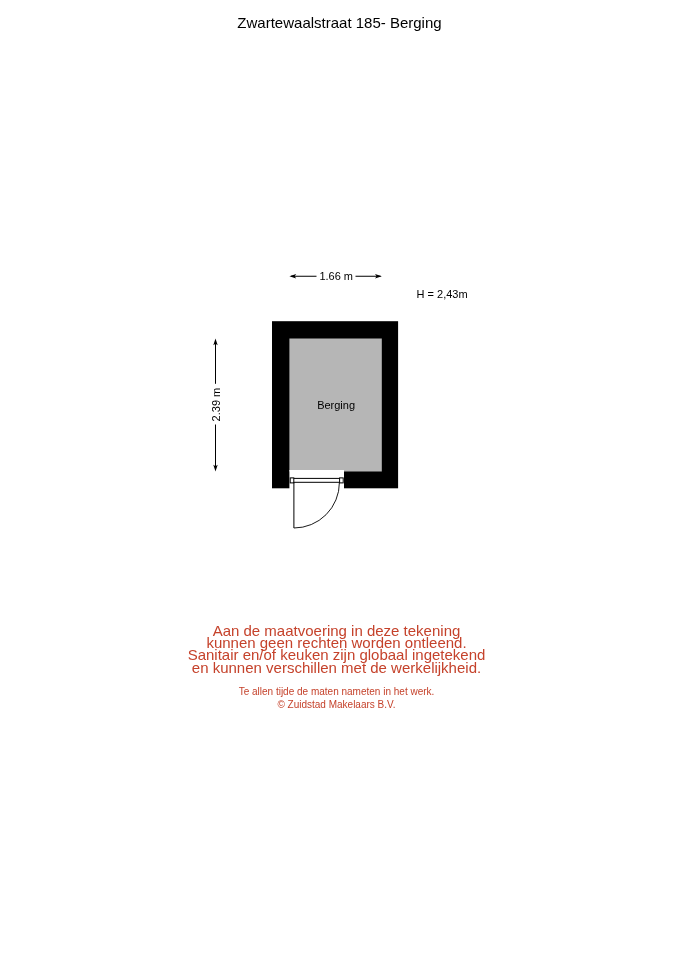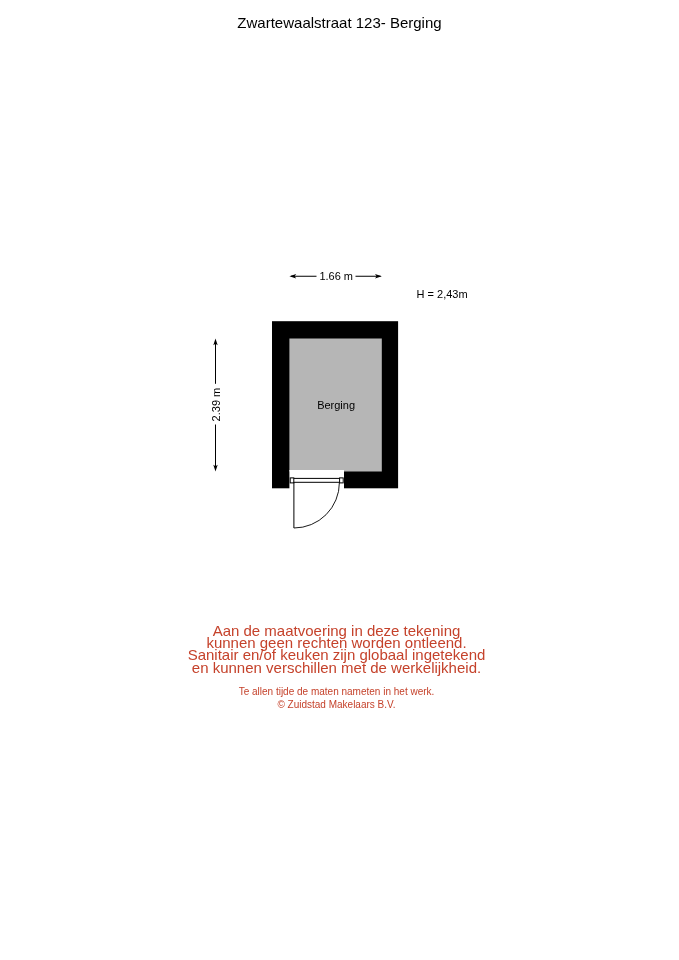--- a/index.html
+++ b/index.html
@@ -3,21 +3,21 @@
 <meta charset="utf-8">
 <style>
   html,body{margin:0;padding:0;}
   body{width:679px;height:960px;background:#ffffff;position:relative;
        font-family:"Liberation Sans",sans-serif;overflow:hidden;}
   .abs{position:absolute;}
 </style>
 </head>
 <body>
 
-<div class="abs" style="left:0;top:12.7px;width:679px;text-align:center;font-size:15px;line-height:19px;color:#000;">Zwartewaalstraat 123- Berging</div>
+<div class="abs" style="left:0;top:12.7px;width:679px;text-align:center;font-size:15px;line-height:19px;color:#000;">Zwartewaalstraat 185- Berging</div>
 
 <svg class="abs" style="left:0;top:0;" width="679" height="960" viewBox="0 0 679 960">
 
   <rect x="272" y="321.2" width="126.1" height="167.1" fill="#000000"></rect>
 
   <rect x="289.4" y="338.5" width="92.4" height="133" fill="#b6b6b6"></rect>
 
   <text x="336.1" y="408.6" font-size="11" text-anchor="middle" fill="#000000">Berging</text>
 
   <rect x="289.4" y="470" width="54.6" height="19" fill="#ffffff"></rect>

